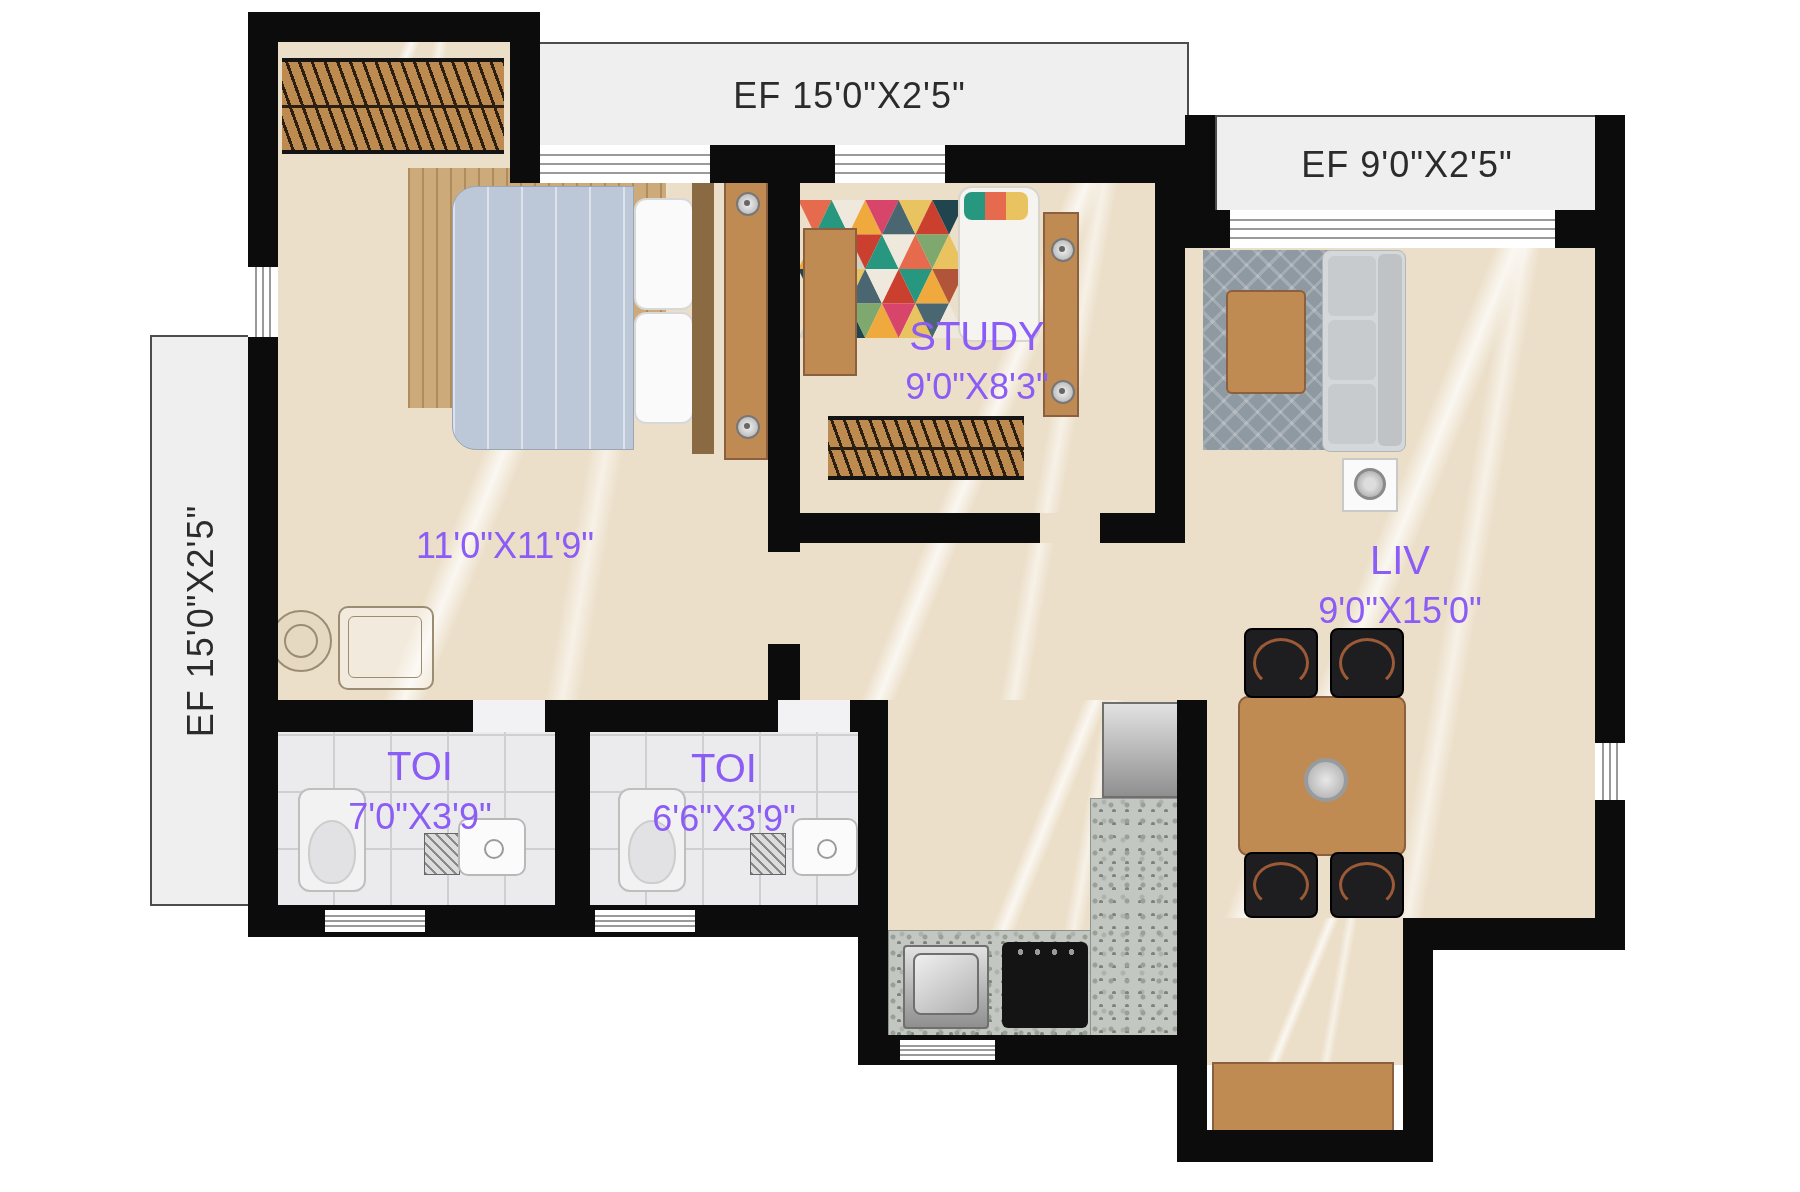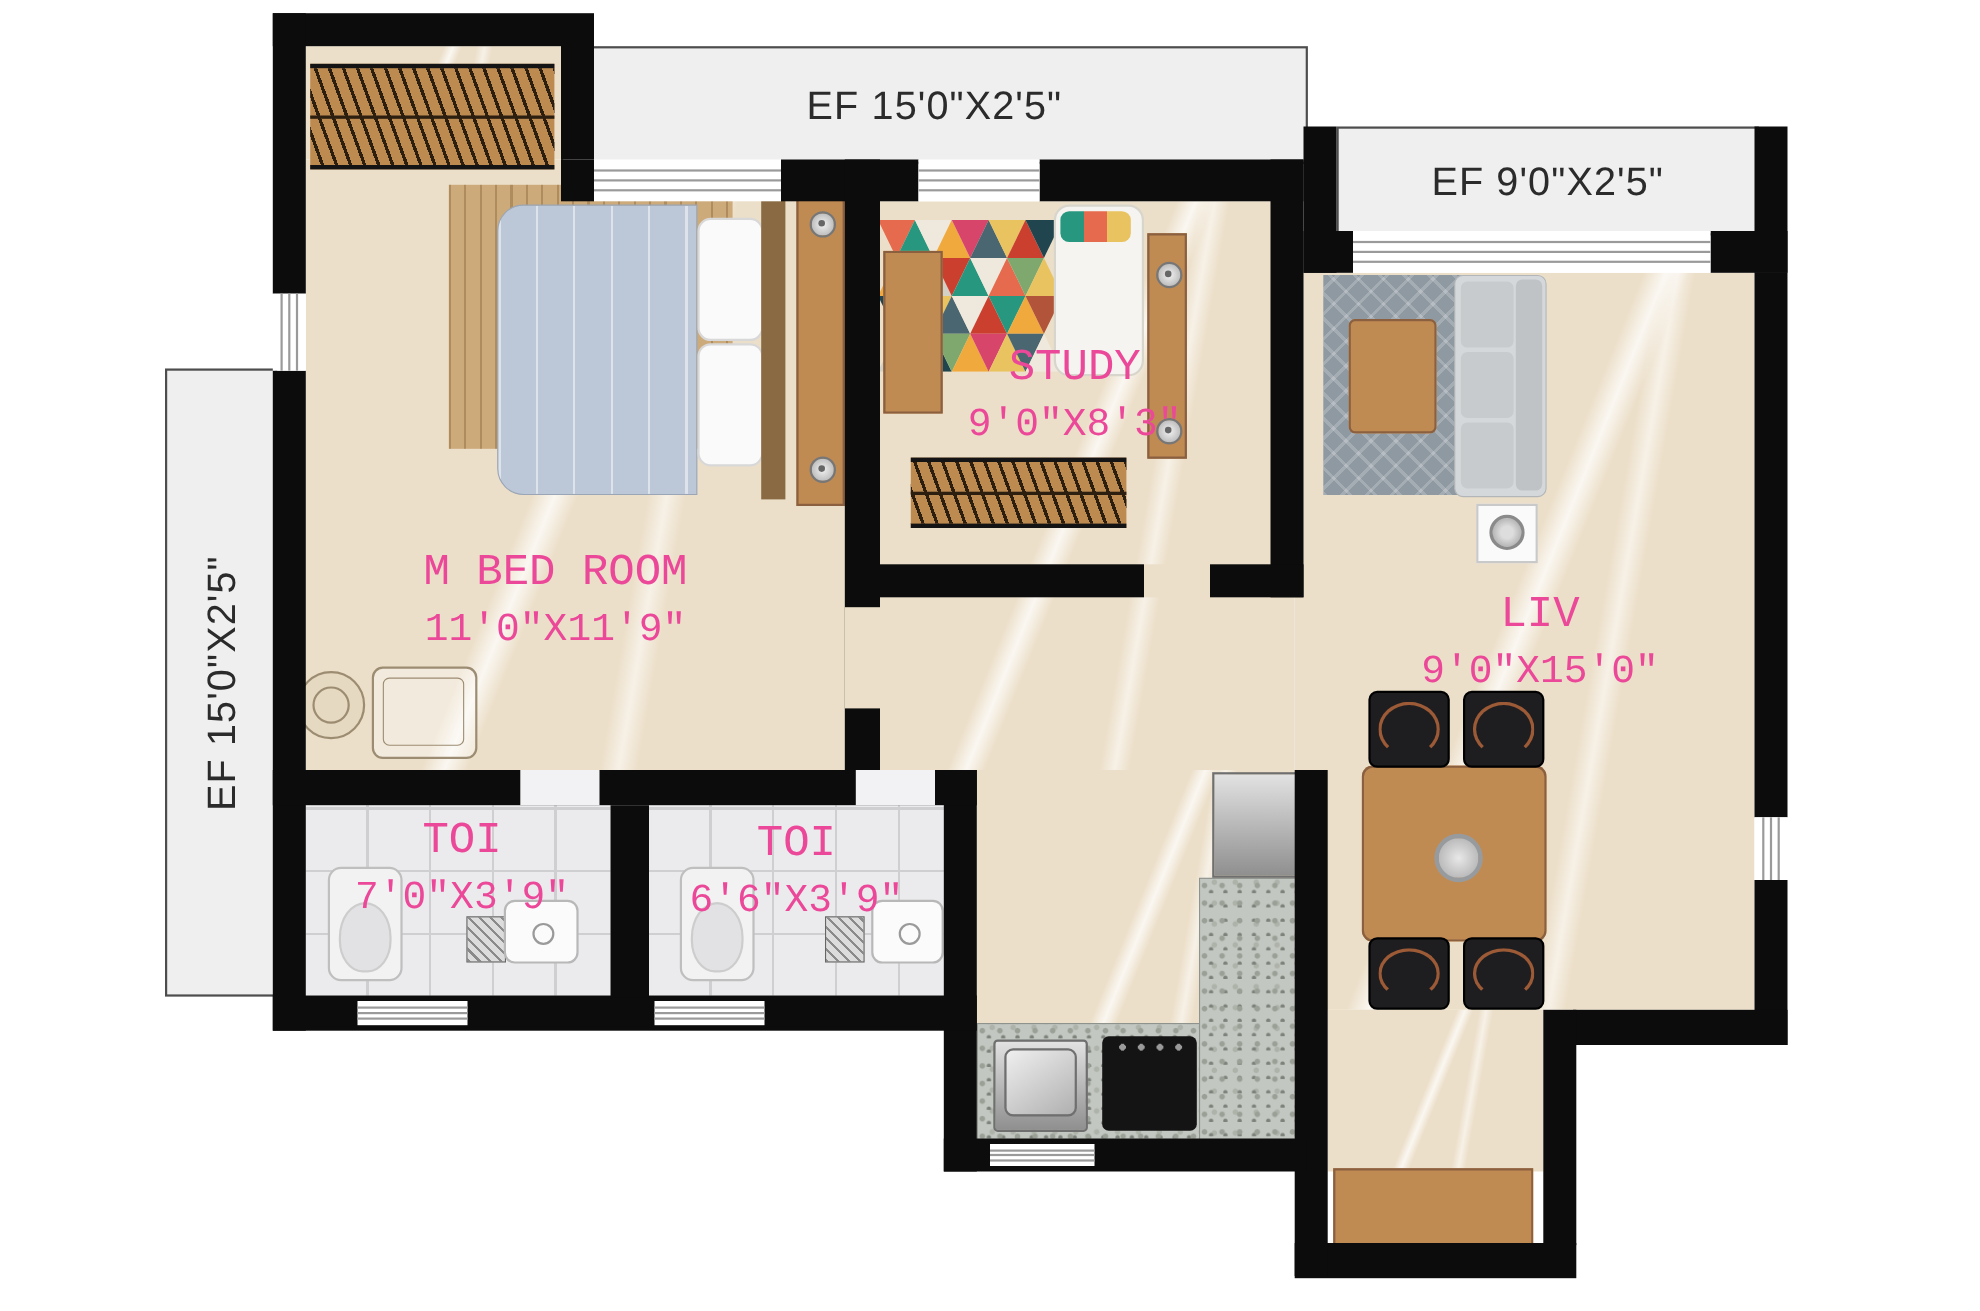--- a/index.html
+++ b/index.html
@@ -26,22 +26,22 @@
   .hatch{position:absolute;background-color:#bd8a50;z-index:12;border-top:4px solid #141414;border-bottom:4px solid #141414;
     background-image:linear-gradient(#2c1f10,#2c1f10),repeating-linear-gradient(70deg, transparent 0 9px, #2c1f10 9px 12px);
     background-size:100% 3px,100% 100%;background-position:0 50%,0 0;background-repeat:no-repeat,repeat;}
   .wood{background-color:#c08b53;box-shadow:inset 0 0 0 2px #8a6040;}
   .granite{position:absolute;z-index:12;background-color:#c3c7c1;border:1px solid #8f938d;
     background-image:radial-gradient(circle at 4px 6px, #9aa096 2px, transparent 3px),
                      radial-gradient(circle at 10px 12px, #7d837b 1.5px, transparent 2.5px),
                      radial-gradient(circle at 13px 3px, #aeb3aa 2px, transparent 3px);
     background-size:16px 16px,13px 13px,19px 19px;}
   .metal{background:linear-gradient(180deg,#e2e2e2,#8f8f8f);border:2px solid #6f6f6f;}
-  .room-label{position:absolute;transform:translate(-50%,-50%);text-align:center;color:#ec4899;
-    line-height:1.32;white-space:nowrap;z-index:50;font-family:Liberation Mono, monospace;}
+  .room-label{position:absolute;transform:translate(-50%,-50%);text-align:center;color:#8b5cf6;
+    line-height:1.32;white-space:nowrap;z-index:50;}
   .room-name{font-size:40px;}
   .room-dim{font-size:36px;}
   .knob{position:absolute;width:20px;height:20px;border:2px solid #777;border-radius:50%;
     background:radial-gradient(#f2f2f2,#aaa);z-index:14;}
   .knob::after{content:"";position:absolute;left:6px;top:6px;width:6px;height:6px;border-radius:50%;background:#666;}
   .chair{position:absolute;background:#1e1e20;border:2px solid #000;border-radius:8px;z-index:14;}
   .chair .arc{position:absolute;inset:8px 7px;border:3px solid #9c5a36;border-radius:50%;border-bottom-color:transparent;}
   .pillow{position:absolute;background:#fafafa;border:2px solid #d8d8d8;border-radius:12px;z-index:13;}
   .wc{position:absolute;background:#f2f2f2;border:2px solid #bfbfbf;border-radius:12px;z-index:13;}
   .wc .bowl{position:absolute;left:8px;top:30px;right:8px;bottom:6px;background:#e2e2e4;border:2px solid #cdcdcd;border-radius:50% 50% 45% 45%;}
@@ -225,21 +225,20 @@
   <div class="win-v" style="left:1595px;top:743px;width:30px;height:57px;"></div>
   <div class="win-h" style="left:325px;top:910px;width:100px;height:22px;"></div>
   <div class="win-h" style="left:595px;top:910px;width:100px;height:22px;"></div>
   <div class="win-h" style="left:900px;top:1040px;width:95px;height:20px;"></div>
   <div class="door-gap" style="left:473px;top:700px;width:72px;height:32px;background:#f2f2f4;"></div>
   <div class="door-gap" style="left:778px;top:700px;width:72px;height:32px;background:#f2f2f4;"></div>
   <div class="door-gap" style="left:768px;top:552px;width:32px;height:92px;background:#ecdfc9;"></div>
   <div class="door-gap" style="left:1040px;top:513px;width:60px;height:30px;background:#ecdfc9;"></div>
 
   <div class="room-label" style="left:505px;top:546px;">
-    <div class="room-name">M BED ROOM</div>
     <div class="room-dim">11'0"X11'9"</div>
   </div>
   <div class="room-label" style="left:977px;top:360px;">
     <div class="room-name">STUDY</div>
     <div class="room-dim">9'0"X8'3"</div>
   </div>
   <div class="room-label" style="left:1400px;top:584px;">
     <div class="room-name">LIV</div>
     <div class="room-dim">9'0"X15'0"</div>
   </div>

